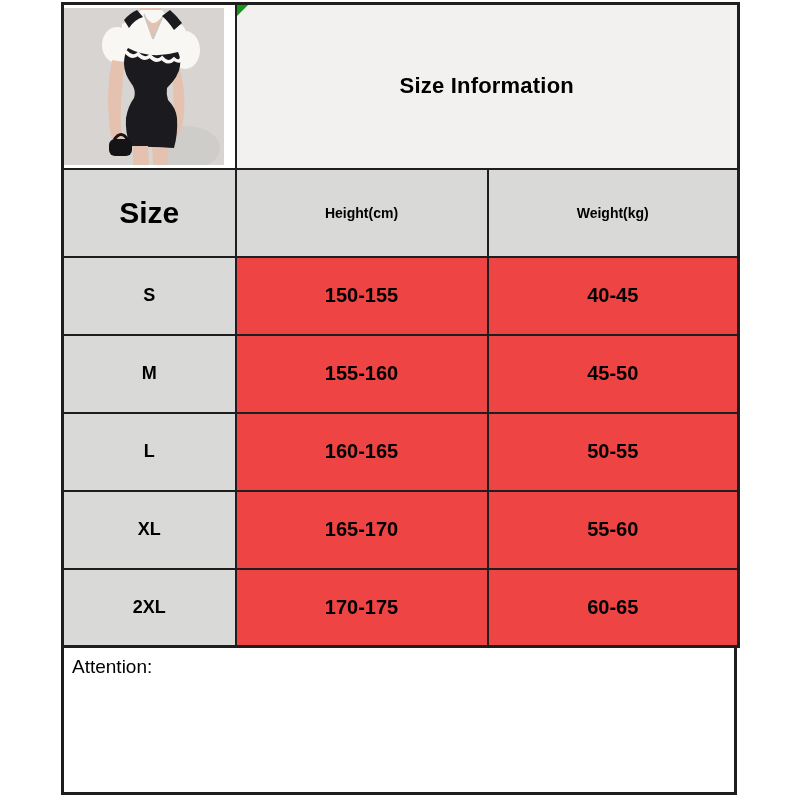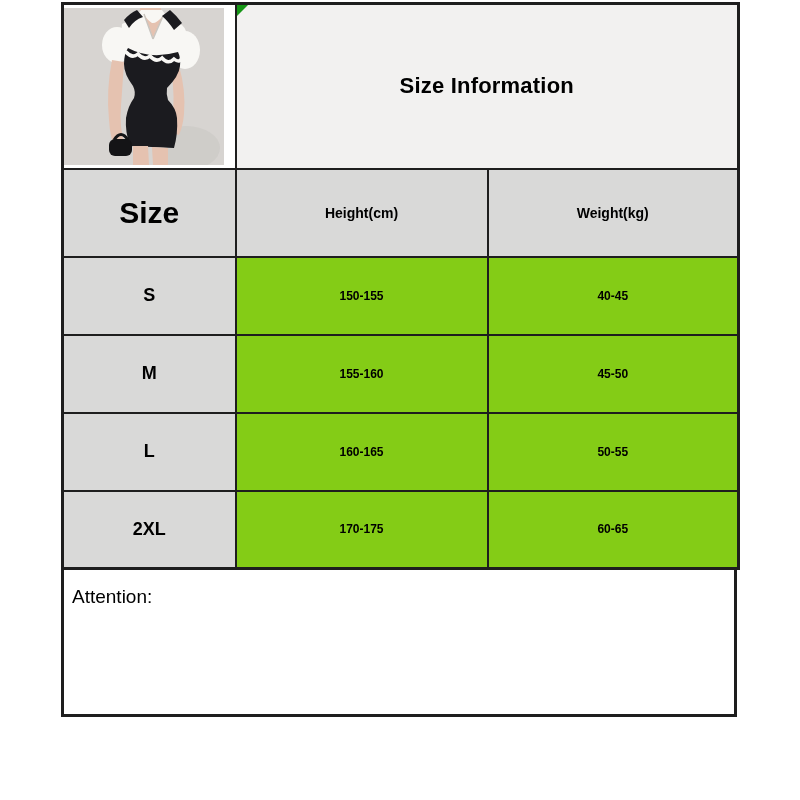--- a/index.html
+++ b/index.html
@@ -70,33 +70,33 @@
   }
   td.size-head {
     font-size: 30px;
   }
   td.size-label {
     background: #d9d9d8;
     font-weight: bold;
     font-size: 18px;
   }
   td.value {
-    background: #84cc16;
+    background: #ef4444;
     font-weight: bold;
-    font-size: 12px;
+    font-size: 20px;
   }
 
   .attention {
     box-sizing: border-box;
     width: 676px;
     height: 147px;
     background: #ffffff;
     border: 3px solid #1e1e1e;
     border-top: none;
-    padding: 13px 8px 0 8px;
+    padding: 5px 8px 0 8px;
     color: #000000;
   }
   .att-line {
     font-size: 19px;
     line-height: 28px;
     white-space: nowrap;
   }
 </style>
 </head>
 <body>
@@ -166,20 +166,25 @@
         <td class="size-label">M</td>
         <td class="value">155-160</td>
         <td class="value">45-50</td>
       </tr>
       <tr class="data-row">
         <td class="size-label">L</td>
         <td class="value">160-165</td>
         <td class="value">50-55</td>
       </tr>
       <tr class="data-row">
+        <td class="size-label">XL</td>
+        <td class="value">165-170</td>
+        <td class="value">55-60</td>
+      </tr>
+      <tr class="data-row">
         <td class="size-label">2XL</td>
         <td class="value">170-175</td>
         <td class="value">60-65</td>
       </tr>
     </tbody>
       </table>
 
     <div class="attention">
       <div class="att-line">Attention:</div>
     </div>

